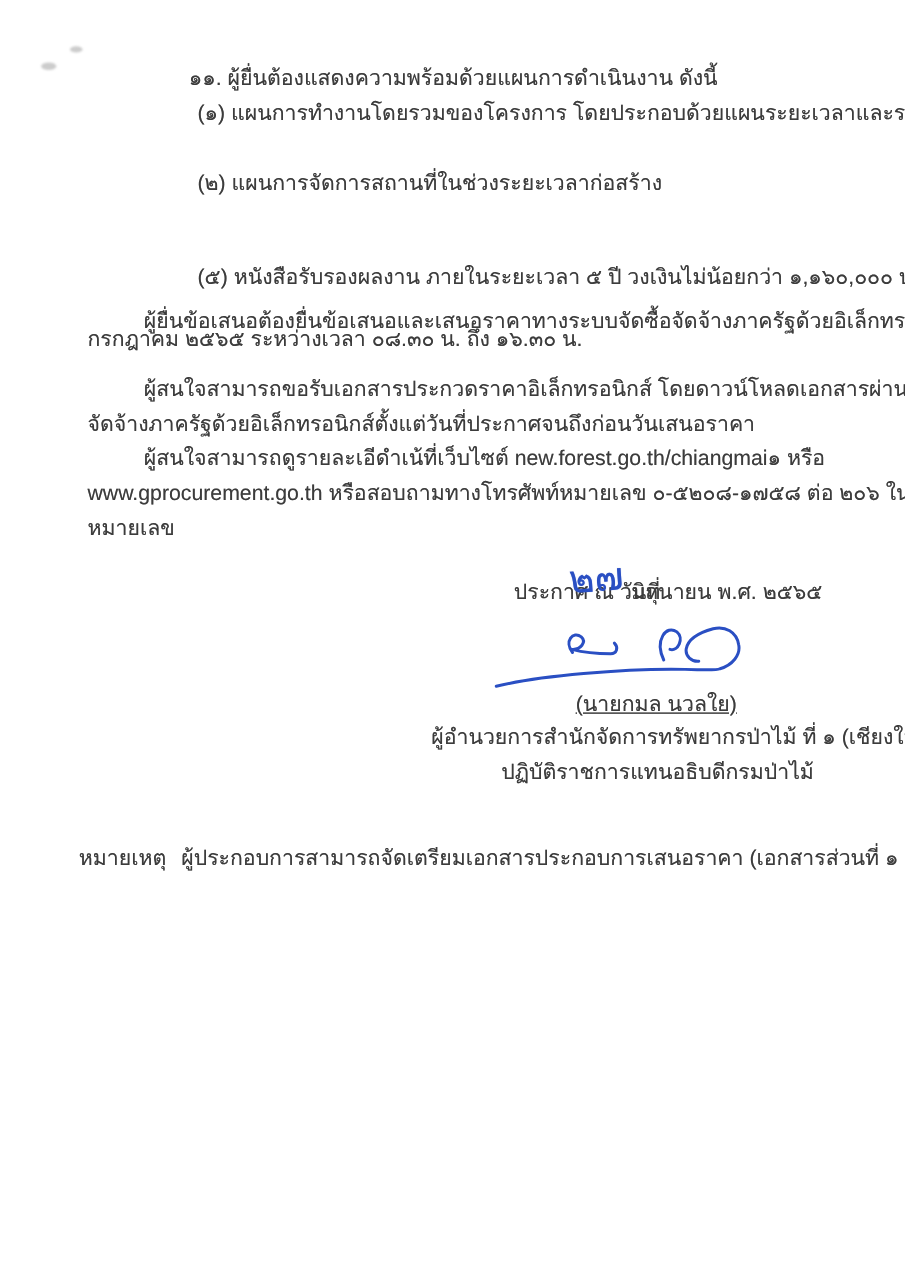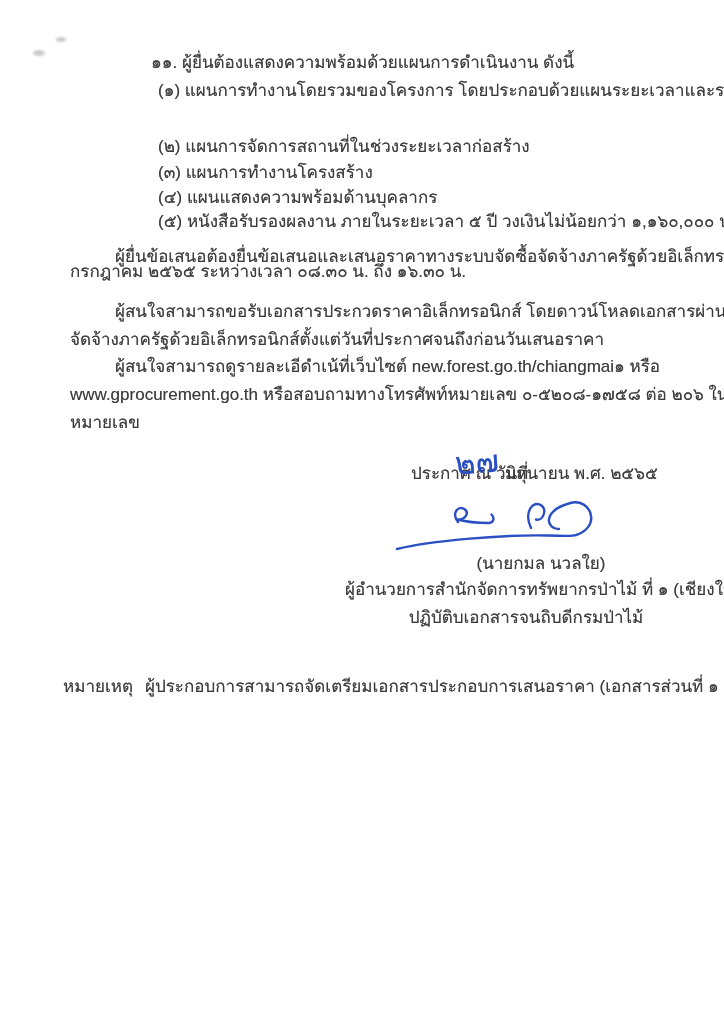--- a/index.html
+++ b/index.html
@@ -59,22 +59,20 @@
 <body>
 
 <div class="page">
 
   <div class="speck" style="left:56px; top:37px; width:10px; height:5px;"></div>
   <div class="speck" style="left:33px; top:50px; width:12px; height:6px;"></div>
 
   <div class="tline" style="left:115px; top:52px;margin-left:36px;">๑๑. ผู้ยื่นต้องแสดงความพร้อมด้วยแผนการดำเนินงาน ดังนี้</div>
   <div class="tline" style="left:158px; top:80px;">(๑) แผนการทำงานโดยรวมของโครงการ โดยประกอบด้วยแผนระยะเวลาและรายละเอียดการ</div>
   <div class="tline" style="left:158px; top:136px;">(๒) แผนการจัดการสถานที่ในช่วงระยะเวลาก่อสร้าง</div>
-  <div class="tline" style="left:158px; top:162px;">(๓) แผนการทำงานโครงสร้าง</div>
-  <div class="tline" style="left:158px; top:187px;">(๔) แผนแสดงความพร้อมด้านบุคลากร</div>
   <div class="tline" style="left:158px; top:211px;">(๕) หนังสือรับรองผลงาน ภายในระยะเวลา ๕ ปี วงเงินไม่น้อยกว่า ๑,๑๖๐,๐๐๐ บาท</div>
 
   <div class="tline" style="left:115px; top:246px;">ผู้ยื่นข้อเสนอต้องยื่นข้อเสนอและเสนอราคาทางระบบจัดซื้อจัดจ้างภาครัฐด้วยอิเล็กทรอนิกส์ ในวันที่ ๑</div>
   <div class="tline" style="left:70px; top:261px;">กรกฎาคม ๒๕๖๕ ระหว่างเวลา ๐๘.๓๐ น. ถึง ๑๖.๓๐ น.</div>
 
   <div class="tline" style="left:115px; top:301px;">ผู้สนใจสามารถขอรับเอกสารประกวดราคาอิเล็กทรอนิกส์ โดยดาวน์โหลดเอกสารผ่านทางระบบจัดซื้อ</div>
   <div class="tline" style="left:70px; top:329px;">จัดจ้างภาครัฐด้วยอิเล็กทรอนิกส์ตั้งแต่วันที่ประกาศจนถึงก่อนวันเสนอราคา</div>
 
   <div class="tline" style="left:115px; top:356px;">ผู้สนใจสามารถดูรายละเอีดำเน้ที่เว็บไซต์ new.forest.go.th/chiangmai๑ หรือ</div>
   <div class="tline" style="left:70px; top:384px;">www.gprocurement.go.th หรือสอบถามทางโทรศัพท์หมายเลข ๐-๕๒๐๘-๑๗๕๘ ต่อ ๒๐๖ ในวันและเวลา</div>
@@ -85,21 +83,21 @@
   <div class="tline" style="left:505px; top:463px;">มิถุนายน พ.ศ. ๒๕๖๕</div>
 
   <svg class="sig-svg" viewBox="0 0 215 68">
     <g fill="none" stroke="#2a4fc3" stroke-width="2.4" stroke-linecap="round" stroke-linejoin="round">
       <path d="M 12 57 C 45 49, 115 42.5, 163 43.5 C 179 43.8, 188 44.5, 191 43 C 201 40, 207.5 32, 206 24 C 204.5 13.5, 195 8.5, 185.5 11 C 174.5 14, 165.5 19, 164 27 C 163 33, 168.5 37.5, 174 37"></path>
       <path d="M 73 30 C 66 21, 73.5 12.5, 80 17.5 C 84.5 21.5, 79.5 28, 72.5 27.5 C 82 30, 95 31, 103.5 31 C 108.5 31, 110 26, 106.5 22.5"></path>
       <path d="M 146 36 C 138.5 20, 148 7.5, 156.5 13.5 C 162.5 18.5, 157.5 29.5, 151 27.5"></path>
     </g>
   </svg>
 
-  <div class="tline centered" style="left:396px; top:553px; width:290px;">(นายกมล นวลใย)</div>
+  <div class="tline centered" style="left:380px; top:553px; width:290px;text-decoration:underline;">(นายกมล นวลใย)</div>
   <div class="tline centered" style="left:345px; top:579px; width:362px;">ผู้อำนวยการสำนักจัดการทรัพยากรป่าไม้ ที่ ๑ (เชียงใหม่)</div>
-  <div class="tline centered" style="left:345px; top:607px; width:362px;">ปฏิบัติบเอกสารจนถิบดีกรมป่าไม้</div>
+  <div class="tline centered" style="left:345px; top:607px; width:362px;">ปฏิบัติราชการแทนอธิบดีกรมป่าไม้</div>
 
   <div class="tline" style="left:63px; top:676px;">
     <span class="note-label">หมายเหตุ</span><span>ผู้ประกอบการสามารถจัดเตรียมเอกสารประกอบการเสนอราคา (เอกสารส่วนที่ ๑ และเอกสารส่วนที่ ๒)</span>
   </div>
 
 </div>
 
 </body></html>

